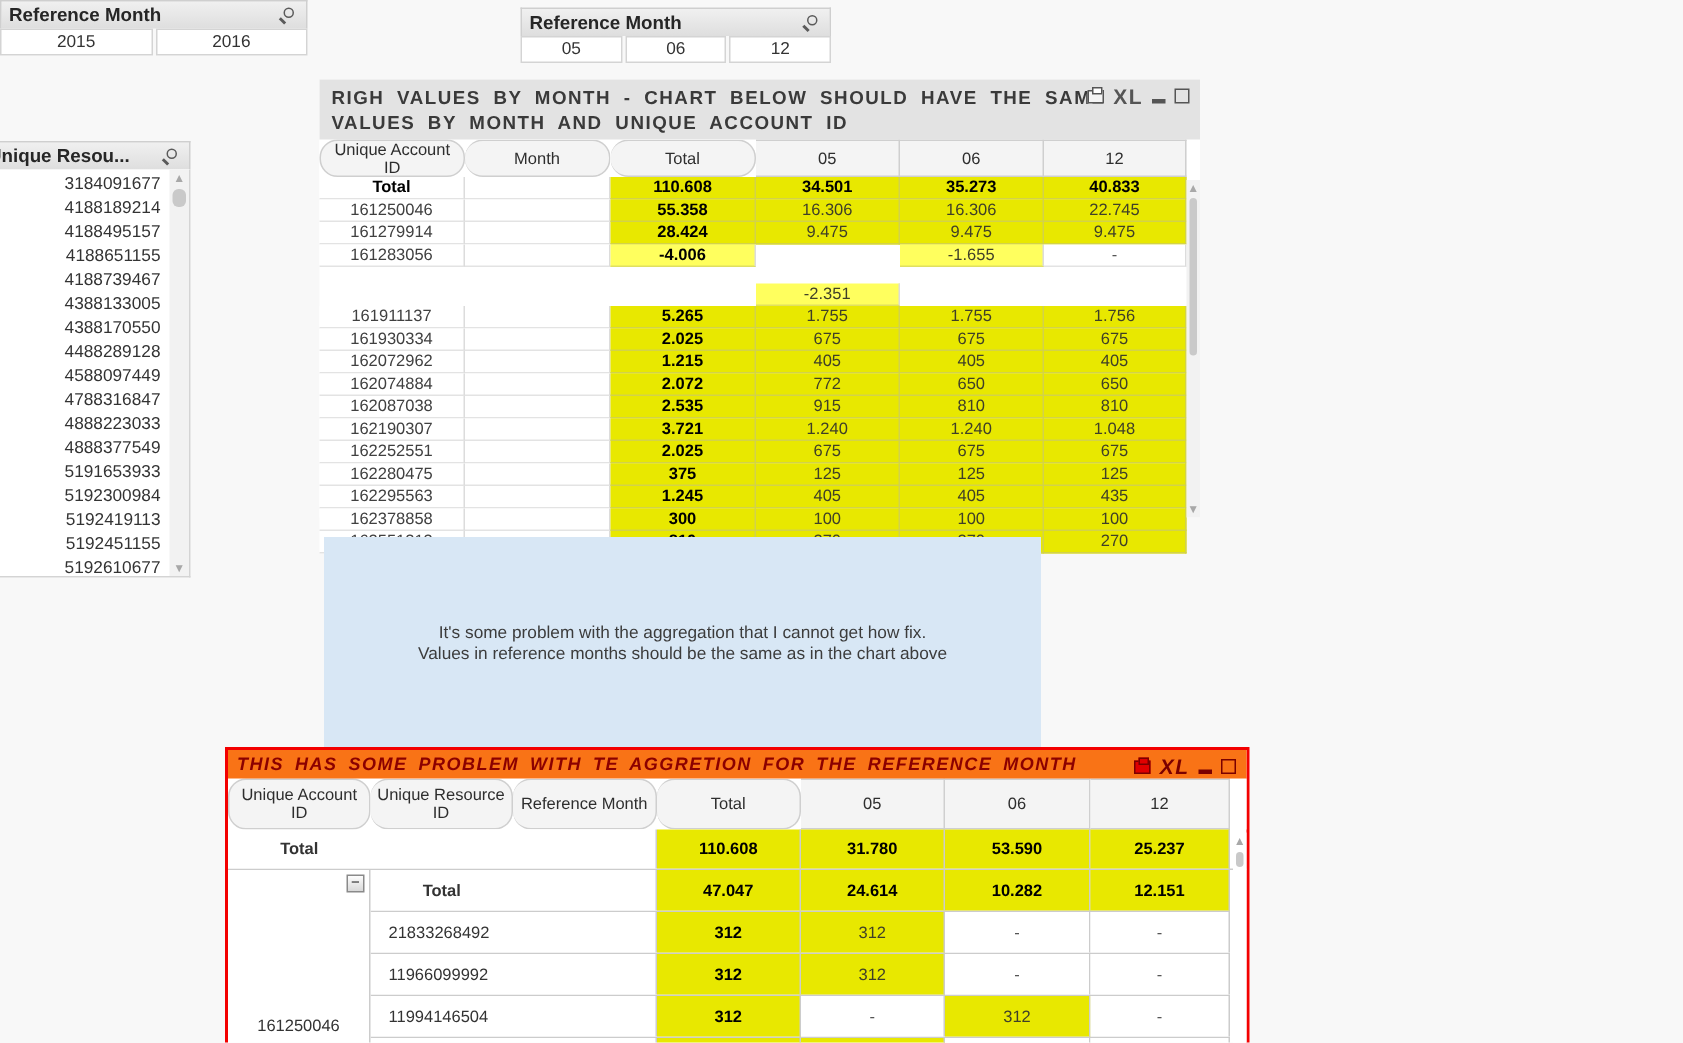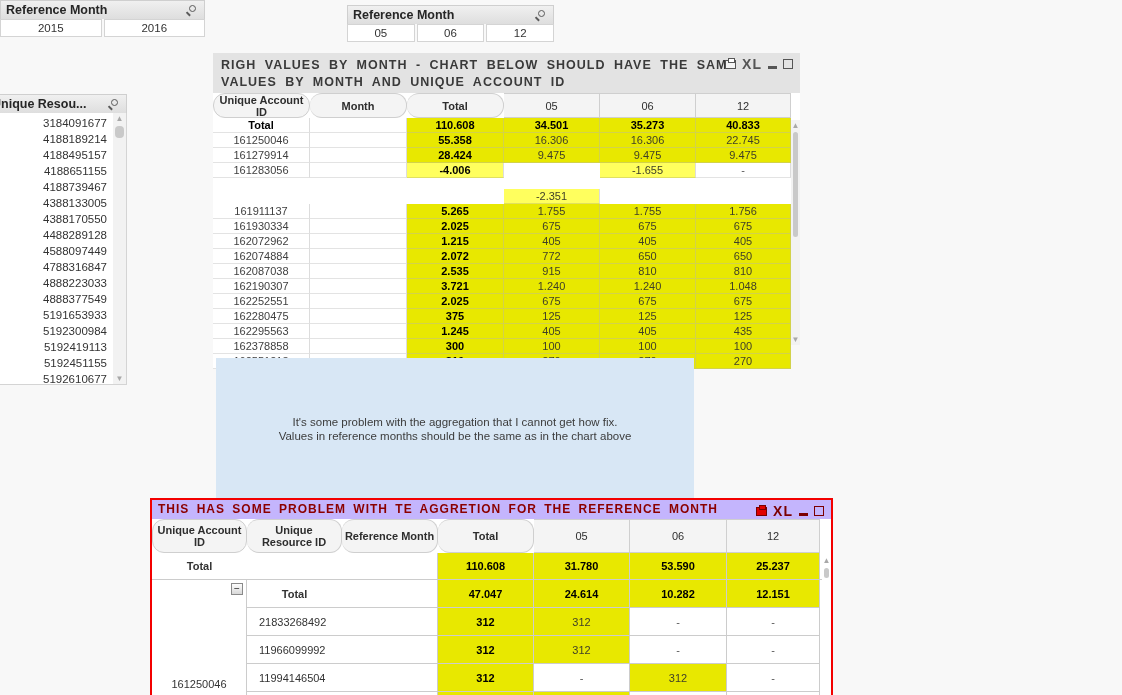--- a/index.html
+++ b/index.html
@@ -42,39 +42,39 @@
   .red .icon-print, .red .icon-print::before { border-color:#7a0000; background:#e00000; }
   .red .icon-xl { color:#7a0000; }
   .red .icon-min { background:#7a0000; }
   .red .icon-max { border-color:#7a0000; }
 
   .hdr-row { display:flex; background:#fff; }
   .hdr-cell { background:#f4f4f4; border:1px solid #cfcfcf; border-left:none; display:flex;
     align-items:center; justify-content:center; text-align:center; font-size:11px; color:#2e2e2e;
     line-height:12px; padding:1px 2px; }
   .hdr-cell:first-child { border-left:1px solid #cfcfcf; }
-  .hdr-cell.bold { font-weight:bold;border-radius:12px; }
+  .hdr-cell.bold { font-weight:normal;border-radius:12px; }
 
   .trow { display:flex; }
   .tcell { font-size:11px; height:15px; line-height:14px; text-align:center;
     border-right:1px solid #dcdcdc; border-bottom:1px solid #e3e3e3; color:#333; background:#fff; }
   .tcell.lbl { color:#404040; }
   .tcell.yellow { background:#e8e800; border-bottom:1px solid #d2d24a; border-right:1px solid #d2d24a; color:#3f3f28; }
   .tcell.lightyellow { background:#ffff5e; border-bottom:1px solid #e0e060; color:#3f3f28; }
   .tcell.dash { background:#fff; color:#555; }
   .tcell.boldv { font-weight:bold; color:#000; }
 
   
   .notebox { position:absolute; background:#d8e7f5; display:flex; flex-direction:column;
     justify-content:center; align-items:center; font-size:11.5px; color:#3c3c3c; line-height:14px; }
 
   
   .redobj { border:2px solid #f30000; background:#fff; }
-  .red-caption { background:#c4b5fd; color:#8b0000; font-weight:bold; font-size:12px;
-    letter-spacing:1px; word-spacing:3px; height:19px; line-height:18px; padding-left:6px; position:relative; white-space:nowrap; }
+  .red-caption { background:#f97316; color:#8b0000; font-weight:bold; font-size:12px;
+    letter-spacing:1px; word-spacing:3px; height:19px; line-height:18px; padding-left:6px; position:relative; white-space:nowrap;font-style:italic; }
   .b-hdr .hdr-cell { height:34px; }
   .brow { display:flex; border-bottom:1px solid #ccc; }
   .bcell { font-size:11px; display:flex; align-items:center; justify-content:center;
     border-right:1px solid #ccc; color:#333; background:#fff; }
   .bcell.yellow { background:#e8e800; color:#3f3f28; }
   .bcell.boldv { font-weight:bold; color:#000; }
   .bcell.dash { color:#555; }
   .group-wrap { display:flex; }
   .group-dimcell { position:relative; border-right:1px solid #ccc; background:#fff; }
   .acct-label { position:absolute; bottom:16px; left:0; width:100%; text-align:center; font-size:11px; color:#333; }

